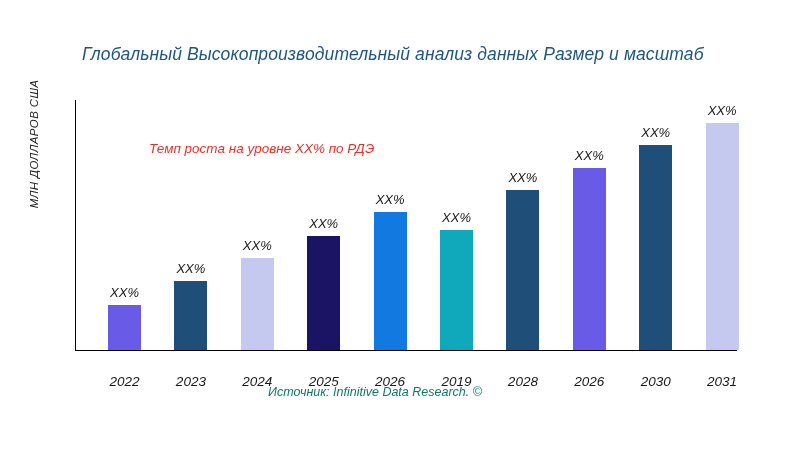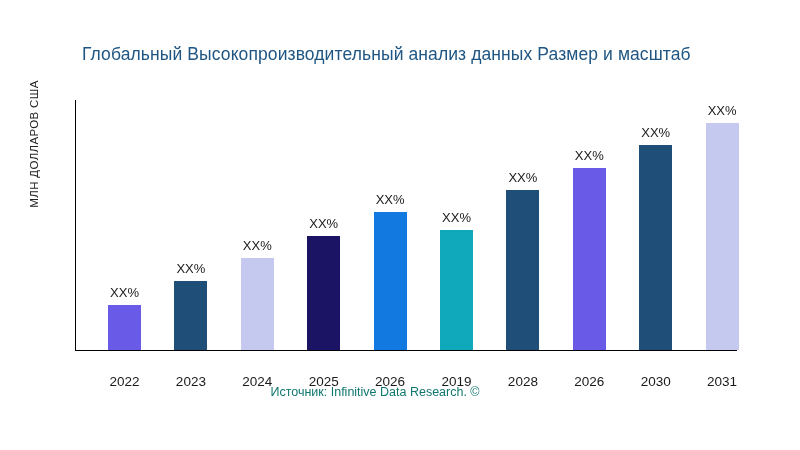--- a/index.html
+++ b/index.html
@@ -12,20 +12,21 @@
     height: 450px;
     overflow: hidden;
     font-family: "Liberation Sans", sans-serif;
     position: relative;
   }
   #chart-root {
     position: absolute;
     left: 0; top: 0;
     width: 666px;
     height: 450px;
+    font-style: italic;
   }
   
   #chart-title {
     position: absolute;
     left: 82px;
     top: 44px;
     width: 740px;
     font-size: 17.5px;
     font-weight: 400;
     color: #1f5582;
@@ -122,20 +123,21 @@
 
 <div id="chart-root">
 
   <div id="chart-title">Глобальный Высокопроизводительный анализ данных Размер и масштаб</div>
 
   <div id="y-axis-label">МЛН ДОЛЛАРОВ США</div>
 
   <div id="plot-area">
     <div id="axis-y-line"></div>
     <div id="axis-x-line"></div>
+    <div id="growth-annotation">Темп роста на уровне XX% по РДЭ</div>
     <div id="bars-container">
         <div class="bar-group" style="left: 33px; width: 33px; height: 250px;">
           <div class="bar-rect" style="height: 45px; background: rgb(106, 90, 232);"></div>
           <div class="bar-value-label" style="bottom: 50px;">XX%</div>
           <div class="bar-tick-label">2022</div>
         </div>
         <div class="bar-group" style="left: 99.4px; width: 33px; height: 250px;">
           <div class="bar-rect" style="height: 69px; background: rgb(31, 78, 121);"></div>
           <div class="bar-value-label" style="bottom: 74px;">XX%</div>
           <div class="bar-tick-label">2023</div>

